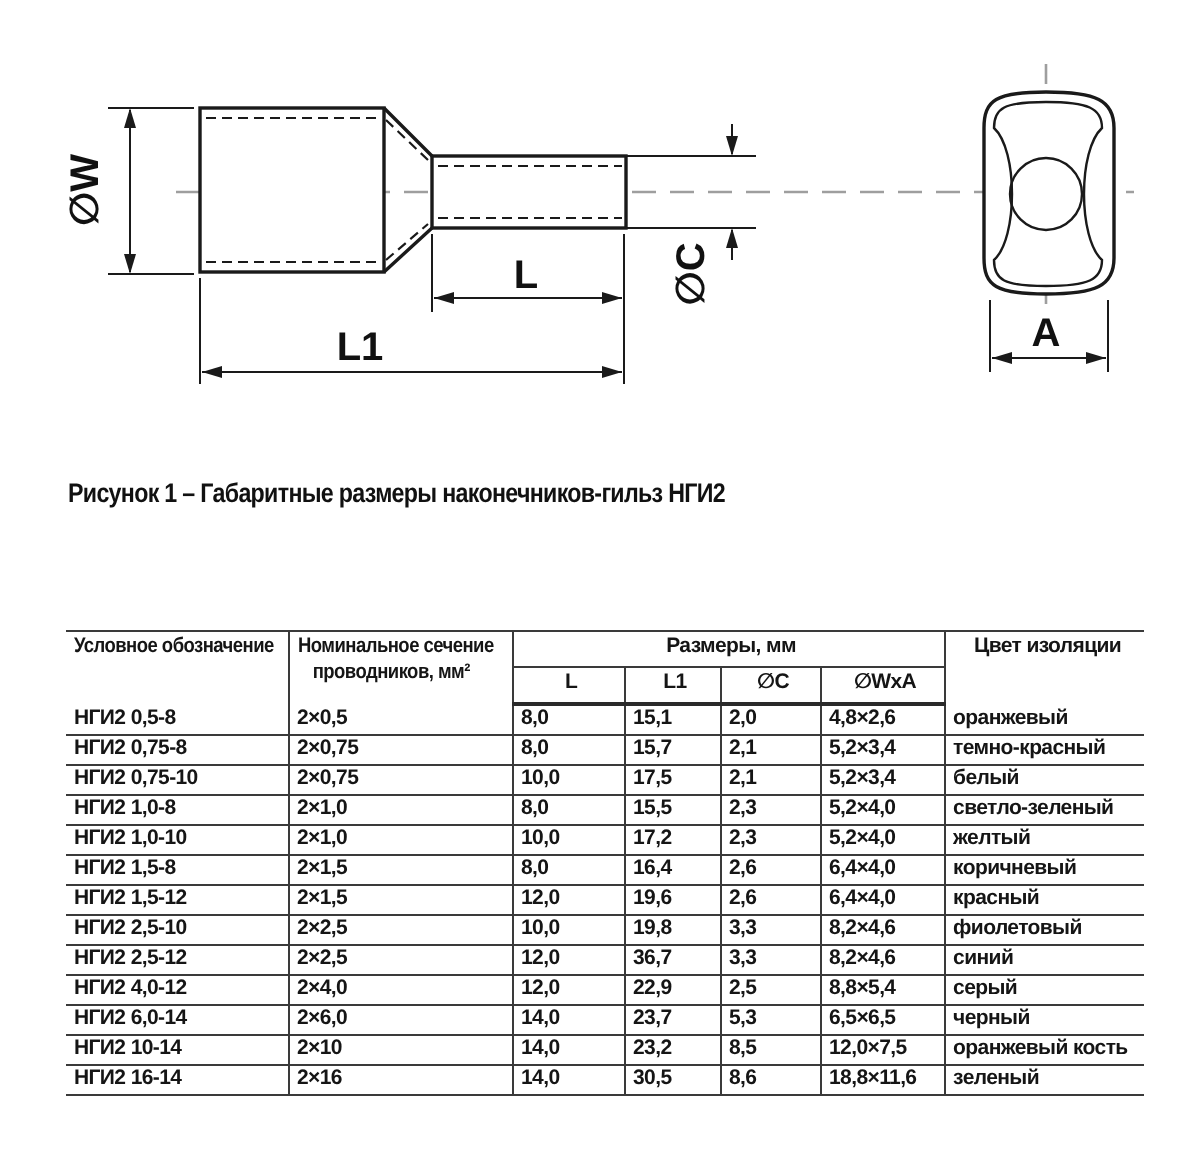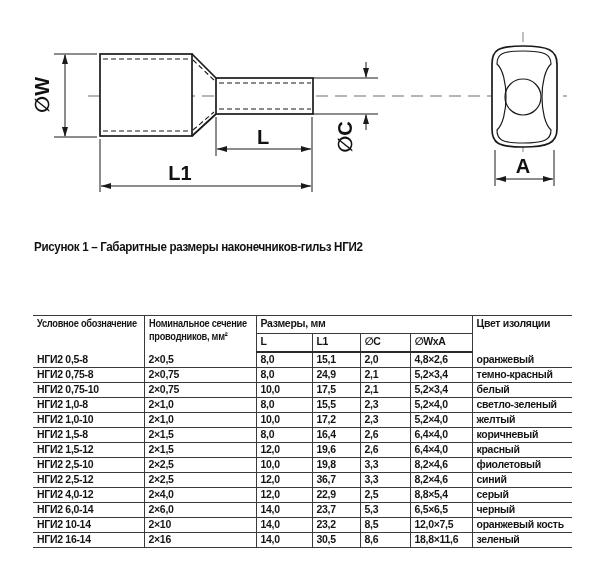--- a/index.html
+++ b/index.html
@@ -18,21 +18,21 @@
     position:absolute;left:33px;top:315px;width:539px;
     border-collapse:collapse;table-layout:fixed;
     border-top:1px solid #3a3a3a;
   }
   table.spec th, table.spec td{
     font-size:10.5px;font-weight:bold;letter-spacing:-0.3px;color:#151515;
     text-align:left;vertical-align:top;
     padding:1px 1px 0 4px;overflow:hidden;white-space:nowrap;
   }
   table.spec td{height:14px;line-height:13.5px;border-bottom:1px solid #3a3a3a;vertical-align:middle;padding-top:0;}
-  table.spec th{line-height:13px;}
+  table.spec th{line-height:13px;text-align:center;}
   thead tr.group-row th{height:16px;}
   thead tr.sub-row th{height:16px;border-bottom:2px solid #2a2a2a;}
   .bl{border-left:1px solid #3a3a3a;}
   .under{border-bottom:1px solid #3a3a3a;}
   .condense{display:inline-block;transform:scaleX(0.88);transform-origin:left top;white-space:nowrap;}
   .line2{display:block;}
 </style>
 </head>
 <body>
 
@@ -143,21 +143,21 @@
           <td class="bl">8,0</td>
           <td class="bl">15,1</td>
           <td class="bl">2,0</td>
           <td class="bl">4,8×2,6</td>
           <td class="bl">оранжевый</td>
         </tr>
         <tr>
           <td>НГИ2 0,75-8</td>
           <td class="bl">2×0,75</td>
           <td class="bl">8,0</td>
-          <td class="bl">24,9</td>
+          <td class="bl">15,7</td>
           <td class="bl">2,1</td>
           <td class="bl">5,2×3,4</td>
           <td class="bl">темно-красный</td>
         </tr>
         <tr>
           <td>НГИ2 0,75-10</td>
           <td class="bl">2×0,75</td>
           <td class="bl">10,0</td>
           <td class="bl">17,5</td>
           <td class="bl">2,1</td>

